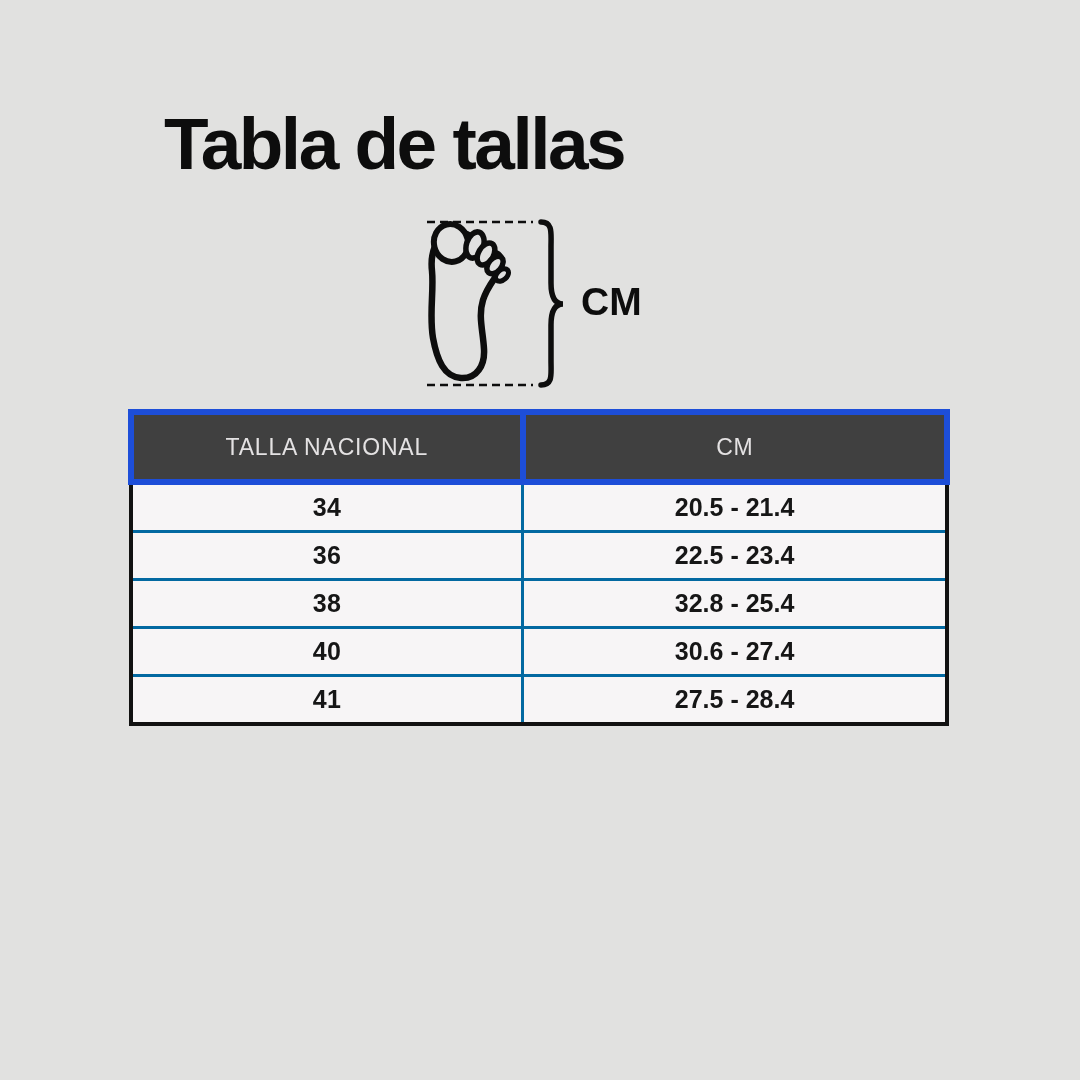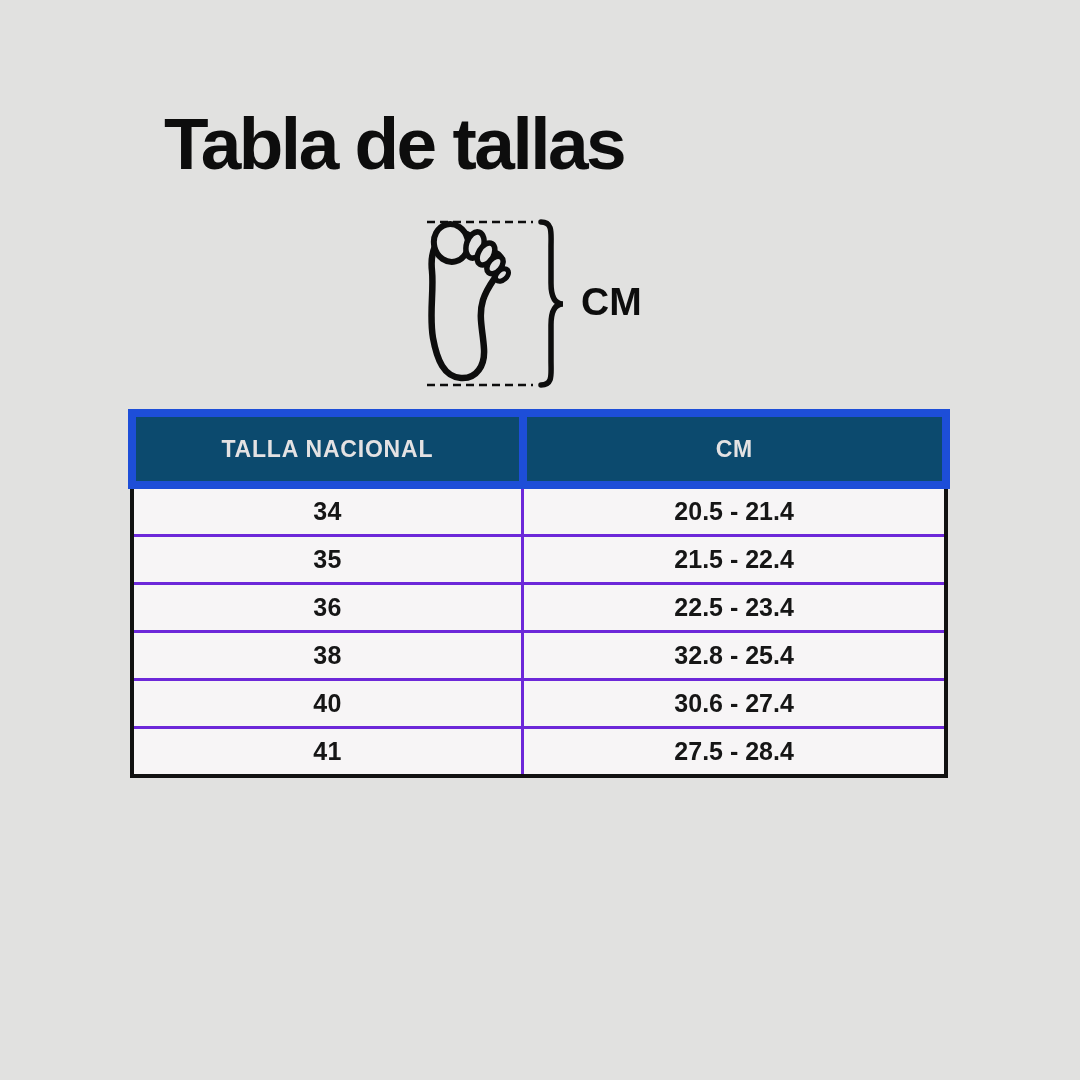--- a/index.html
+++ b/index.html
@@ -49,33 +49,33 @@
   table.size-table {
     position: absolute;
     left: 128px;
     top: 409px;
     width: 822px;
     border-collapse: collapse;
     border: 4px solid #111111;
     table-layout: fixed;
   }
   table.size-table th {
-    background: #0c4a6e;
-    border: 8px solid #1d4ed8;
+    background: #404040;
+    border: 6px solid #1d4ed8;
     color: #e4e2e3;
     height: 62px;
     font-size: 23px;
-    font-weight: bold;
+    font-weight: normal;
     letter-spacing: 0.8px;
     text-align: center;
     vertical-align: middle;
   }
   table.size-table td {
     background: #f7f5f6;
-    border: 3px solid #6d28d9;
+    border: 3px solid #0369a1;
     height: 43px;
     font-size: 25px;
     text-align: center;
     vertical-align: middle;
     color: #161616;
   }
   table.size-table col.col-talla { width: 48%; }
   table.size-table col.col-cm    { width: 52%; }
   table.size-table td.talla-cell { font-weight: bold; letter-spacing: 0.5px; }
   table.size-table td.cm-cell    { font-weight: bold; }
@@ -119,24 +119,20 @@
       <th>TALLA NACIONAL</th>
       <th>CM</th>
     </tr>
   </thead>
   <tbody>
     <tr>
       <td class="talla-cell">34</td>
       <td class="cm-cell">20.5 - 21.4</td>
     </tr>
     <tr>
-      <td class="talla-cell">35</td>
-      <td class="cm-cell">21.5 - 22.4</td>
-    </tr>
-    <tr>
       <td class="talla-cell">36</td>
       <td class="cm-cell">22.5 - 23.4</td>
     </tr>
     <tr>
       <td class="talla-cell">38</td>
       <td class="cm-cell">32.8 - 25.4</td>
     </tr>
     <tr>
       <td class="talla-cell">40</td>
       <td class="cm-cell">30.6 - 27.4</td>

